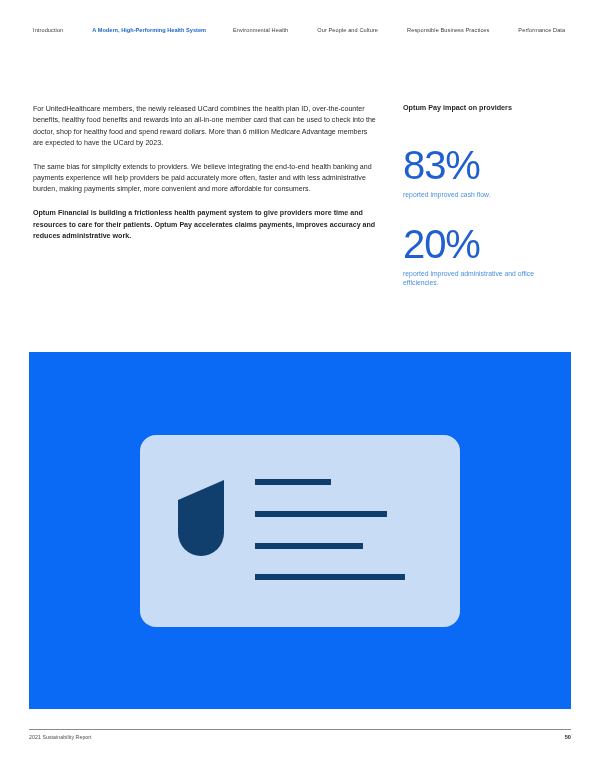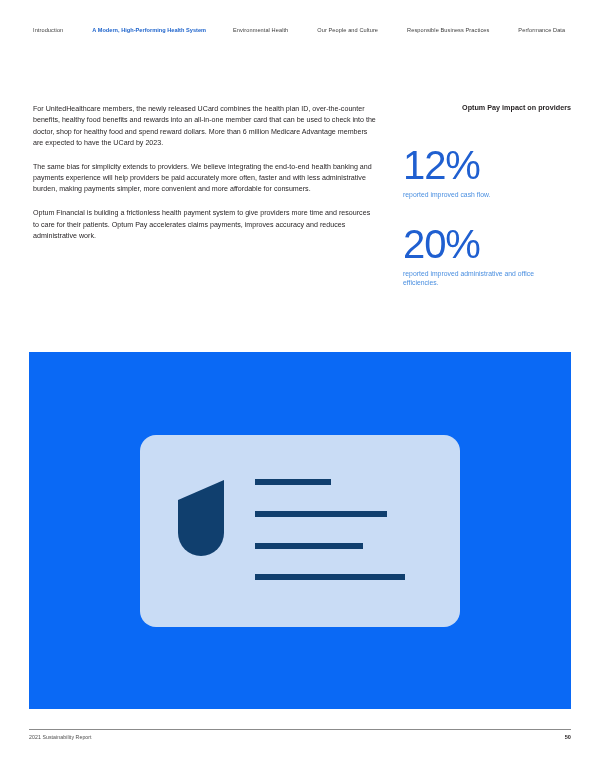--- a/index.html
+++ b/index.html
@@ -58,36 +58,35 @@
     width: 344px;
   }
   .para {
     font-size: 7.1px;
     line-height: 11.35px;
     letter-spacing: 0.012px;
     color: #231f20;
     margin: 0 0 12.4px 0;
     text-align: left;
   }
-  .para:last-child { margin-bottom: 0; }
+  .para:last-child { margin-bottom: 0; font-weight: bold; }
 
   .col-right {
     position: absolute;
     left: 403px;
     top: 0;
     width: 168px;
   }
   .stat-heading {
     font-size: 7.2px;
     font-weight: bold;
     color: #231f20;
     letter-spacing: 0.01px;
     line-height: 1;
     margin: 0 0 34px 0;
-    text-align: right;
   }
   .stat-block { margin-bottom: 24px; }
   .stat-block:last-child { margin-bottom: 0; }
   .stat-number {
     font-size: 40px;
     line-height: 40px;
     color: #1f5fd0;
     font-weight: 300;
     letter-spacing: -1.1px;
     margin: 0 0 5px 0;
@@ -192,21 +191,21 @@
   <div class="col-left">
     <p class="para">For UnitedHealthcare members, the newly released UCard combines the health plan ID, over-the-counter benefits, healthy food benefits and rewards into an all-in-one member card that can be used to check into the doctor, shop for healthy food and spend reward dollars. More than 6 million Medicare Advantage members are expected to have the UCard by 2023.</p>
     <p class="para">The same bias for simplicity extends to providers. We believe integrating the end-to-end health banking and payments experience will help providers be paid accurately more often, faster and with less administrative burden, making payments simpler, more convenient and more affordable for consumers.</p>
     <p class="para">Optum Financial is building a frictionless health payment system to give providers more time and resources to care for their patients. Optum Pay accelerates claims payments, improves accuracy and reduces administrative work.</p>
   </div>
 
   <div class="col-right">
     <h2 class="stat-heading">Optum Pay impact on providers</h2>
 
     <div class="stat-block">
-      <div class="stat-number">12%</div>
+      <div class="stat-number">83%</div>
       <div class="stat-caption">reported improved cash flow.</div>
     </div>
 
     <div class="stat-block">
       <div class="stat-number">20%</div>
       <div class="stat-caption">reported improved administrative and office efficiencies.</div>
     </div>
   </div>
 
 </div>

